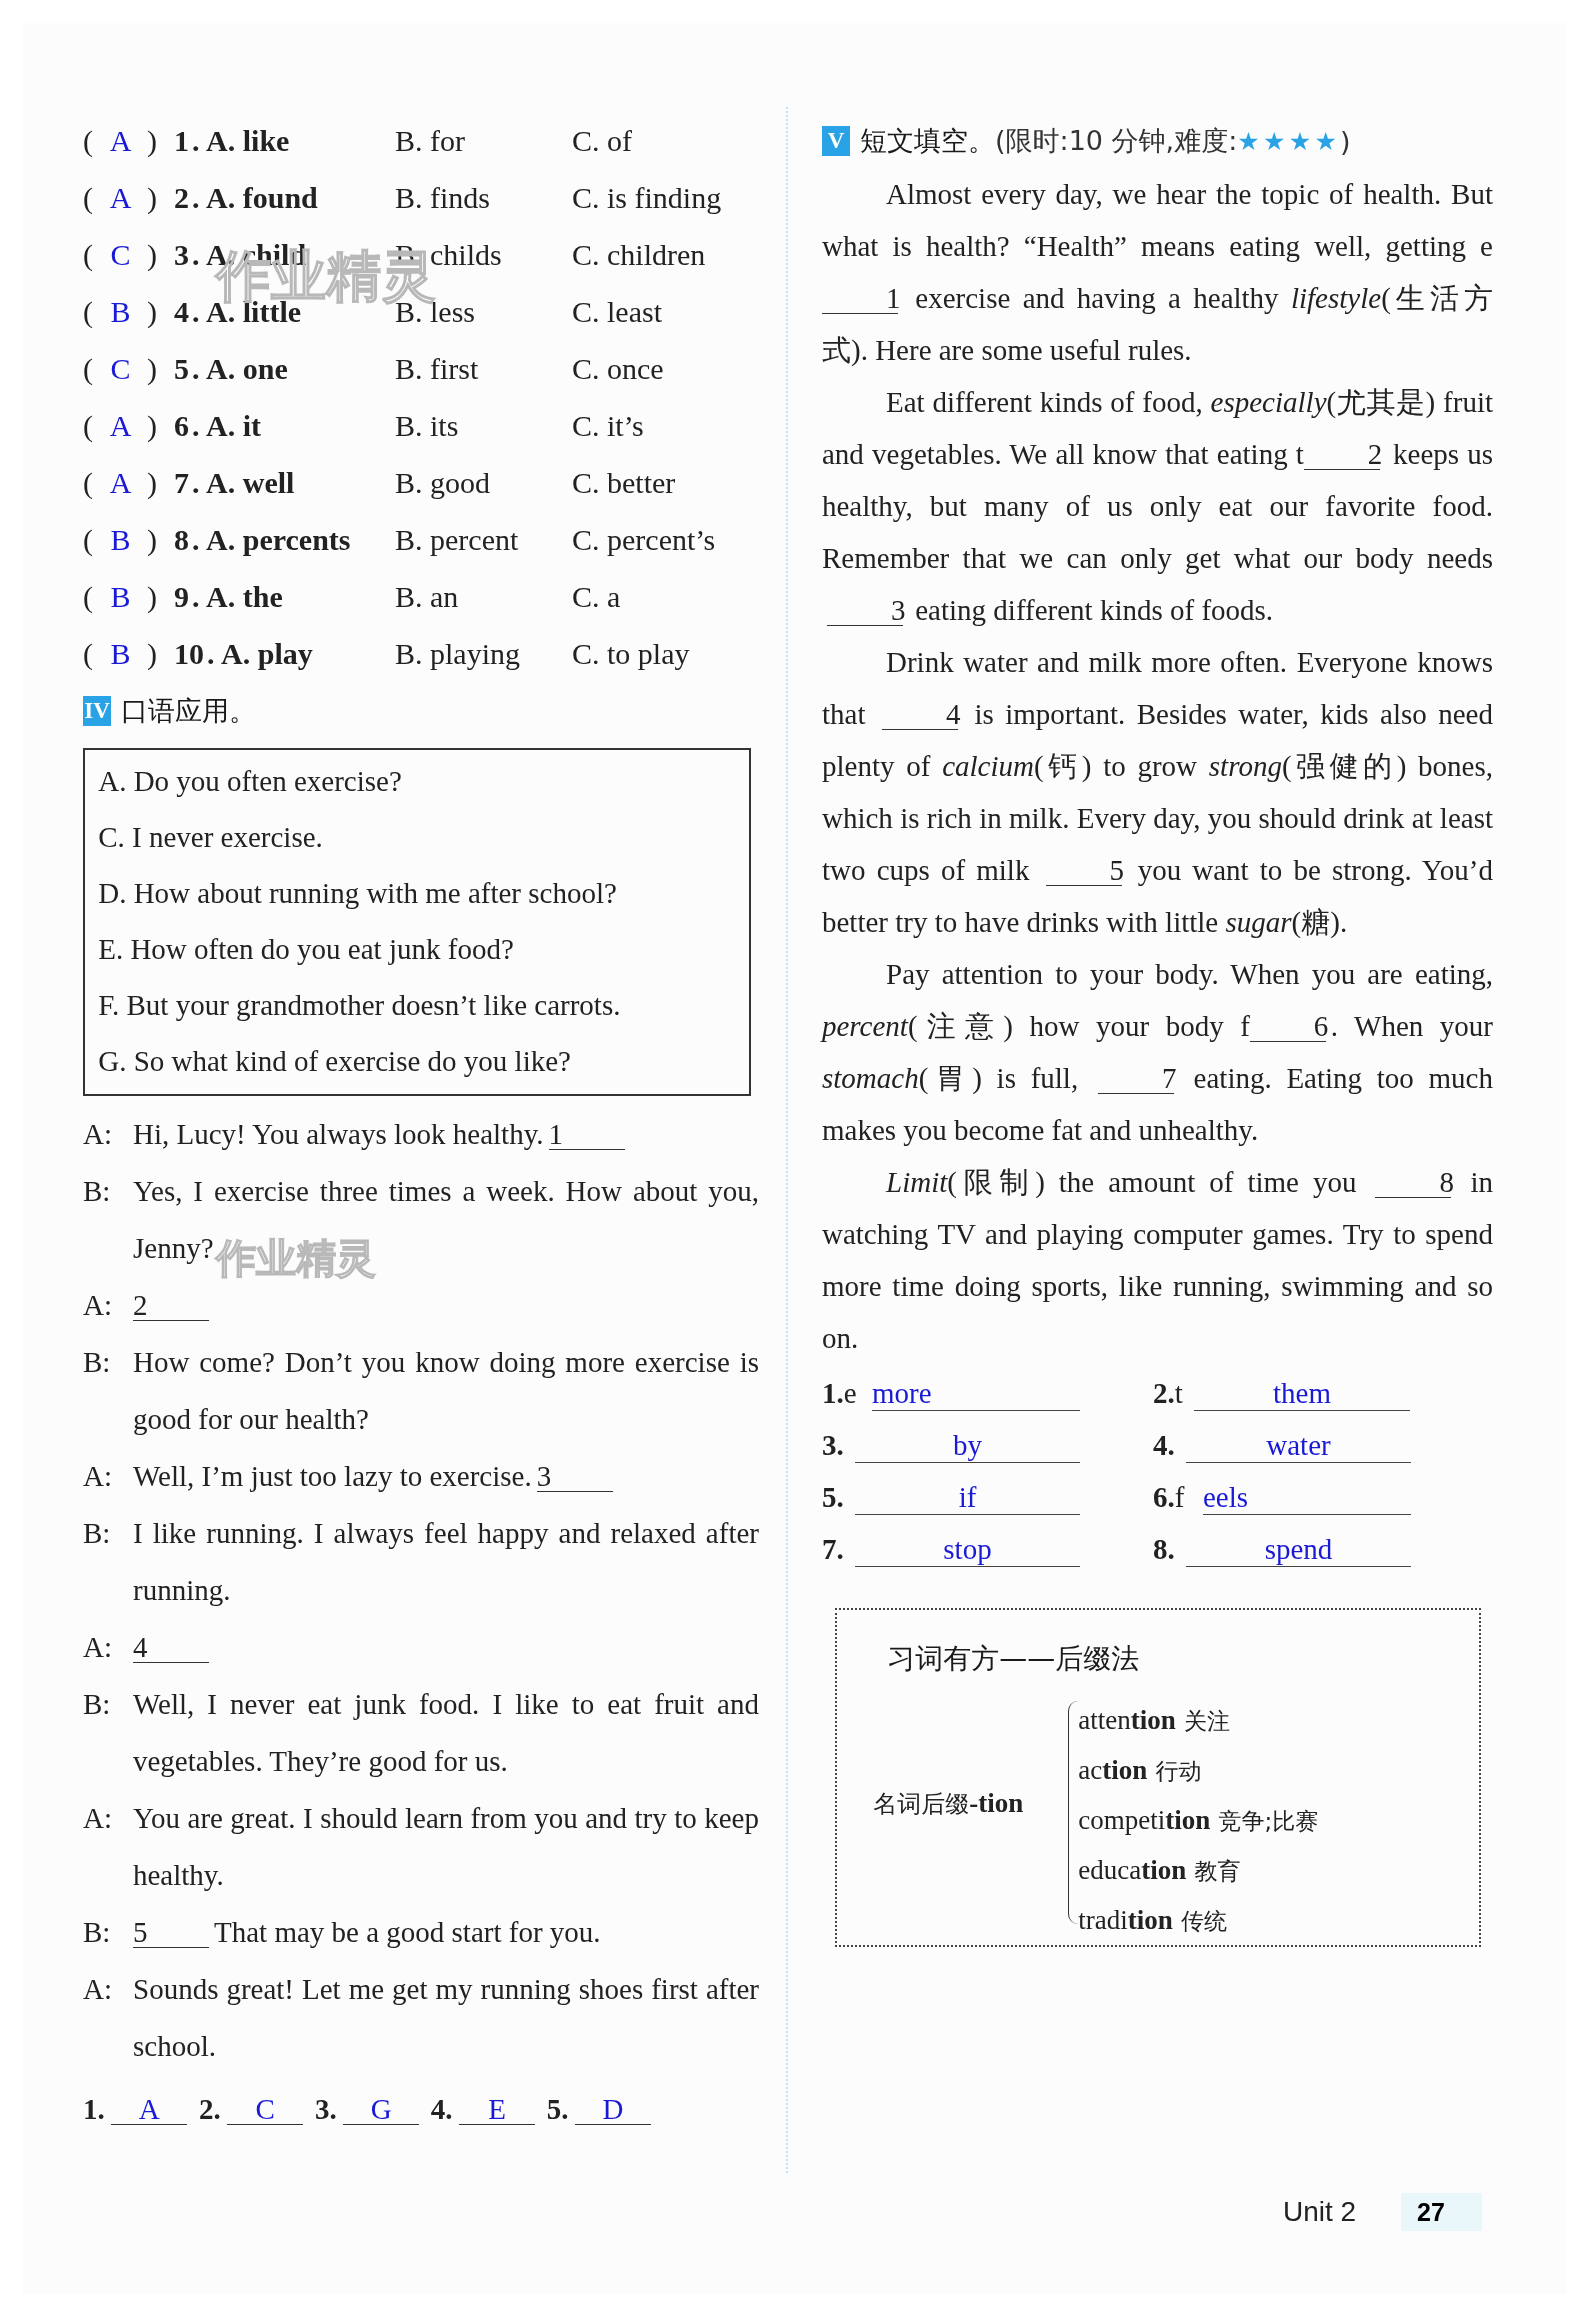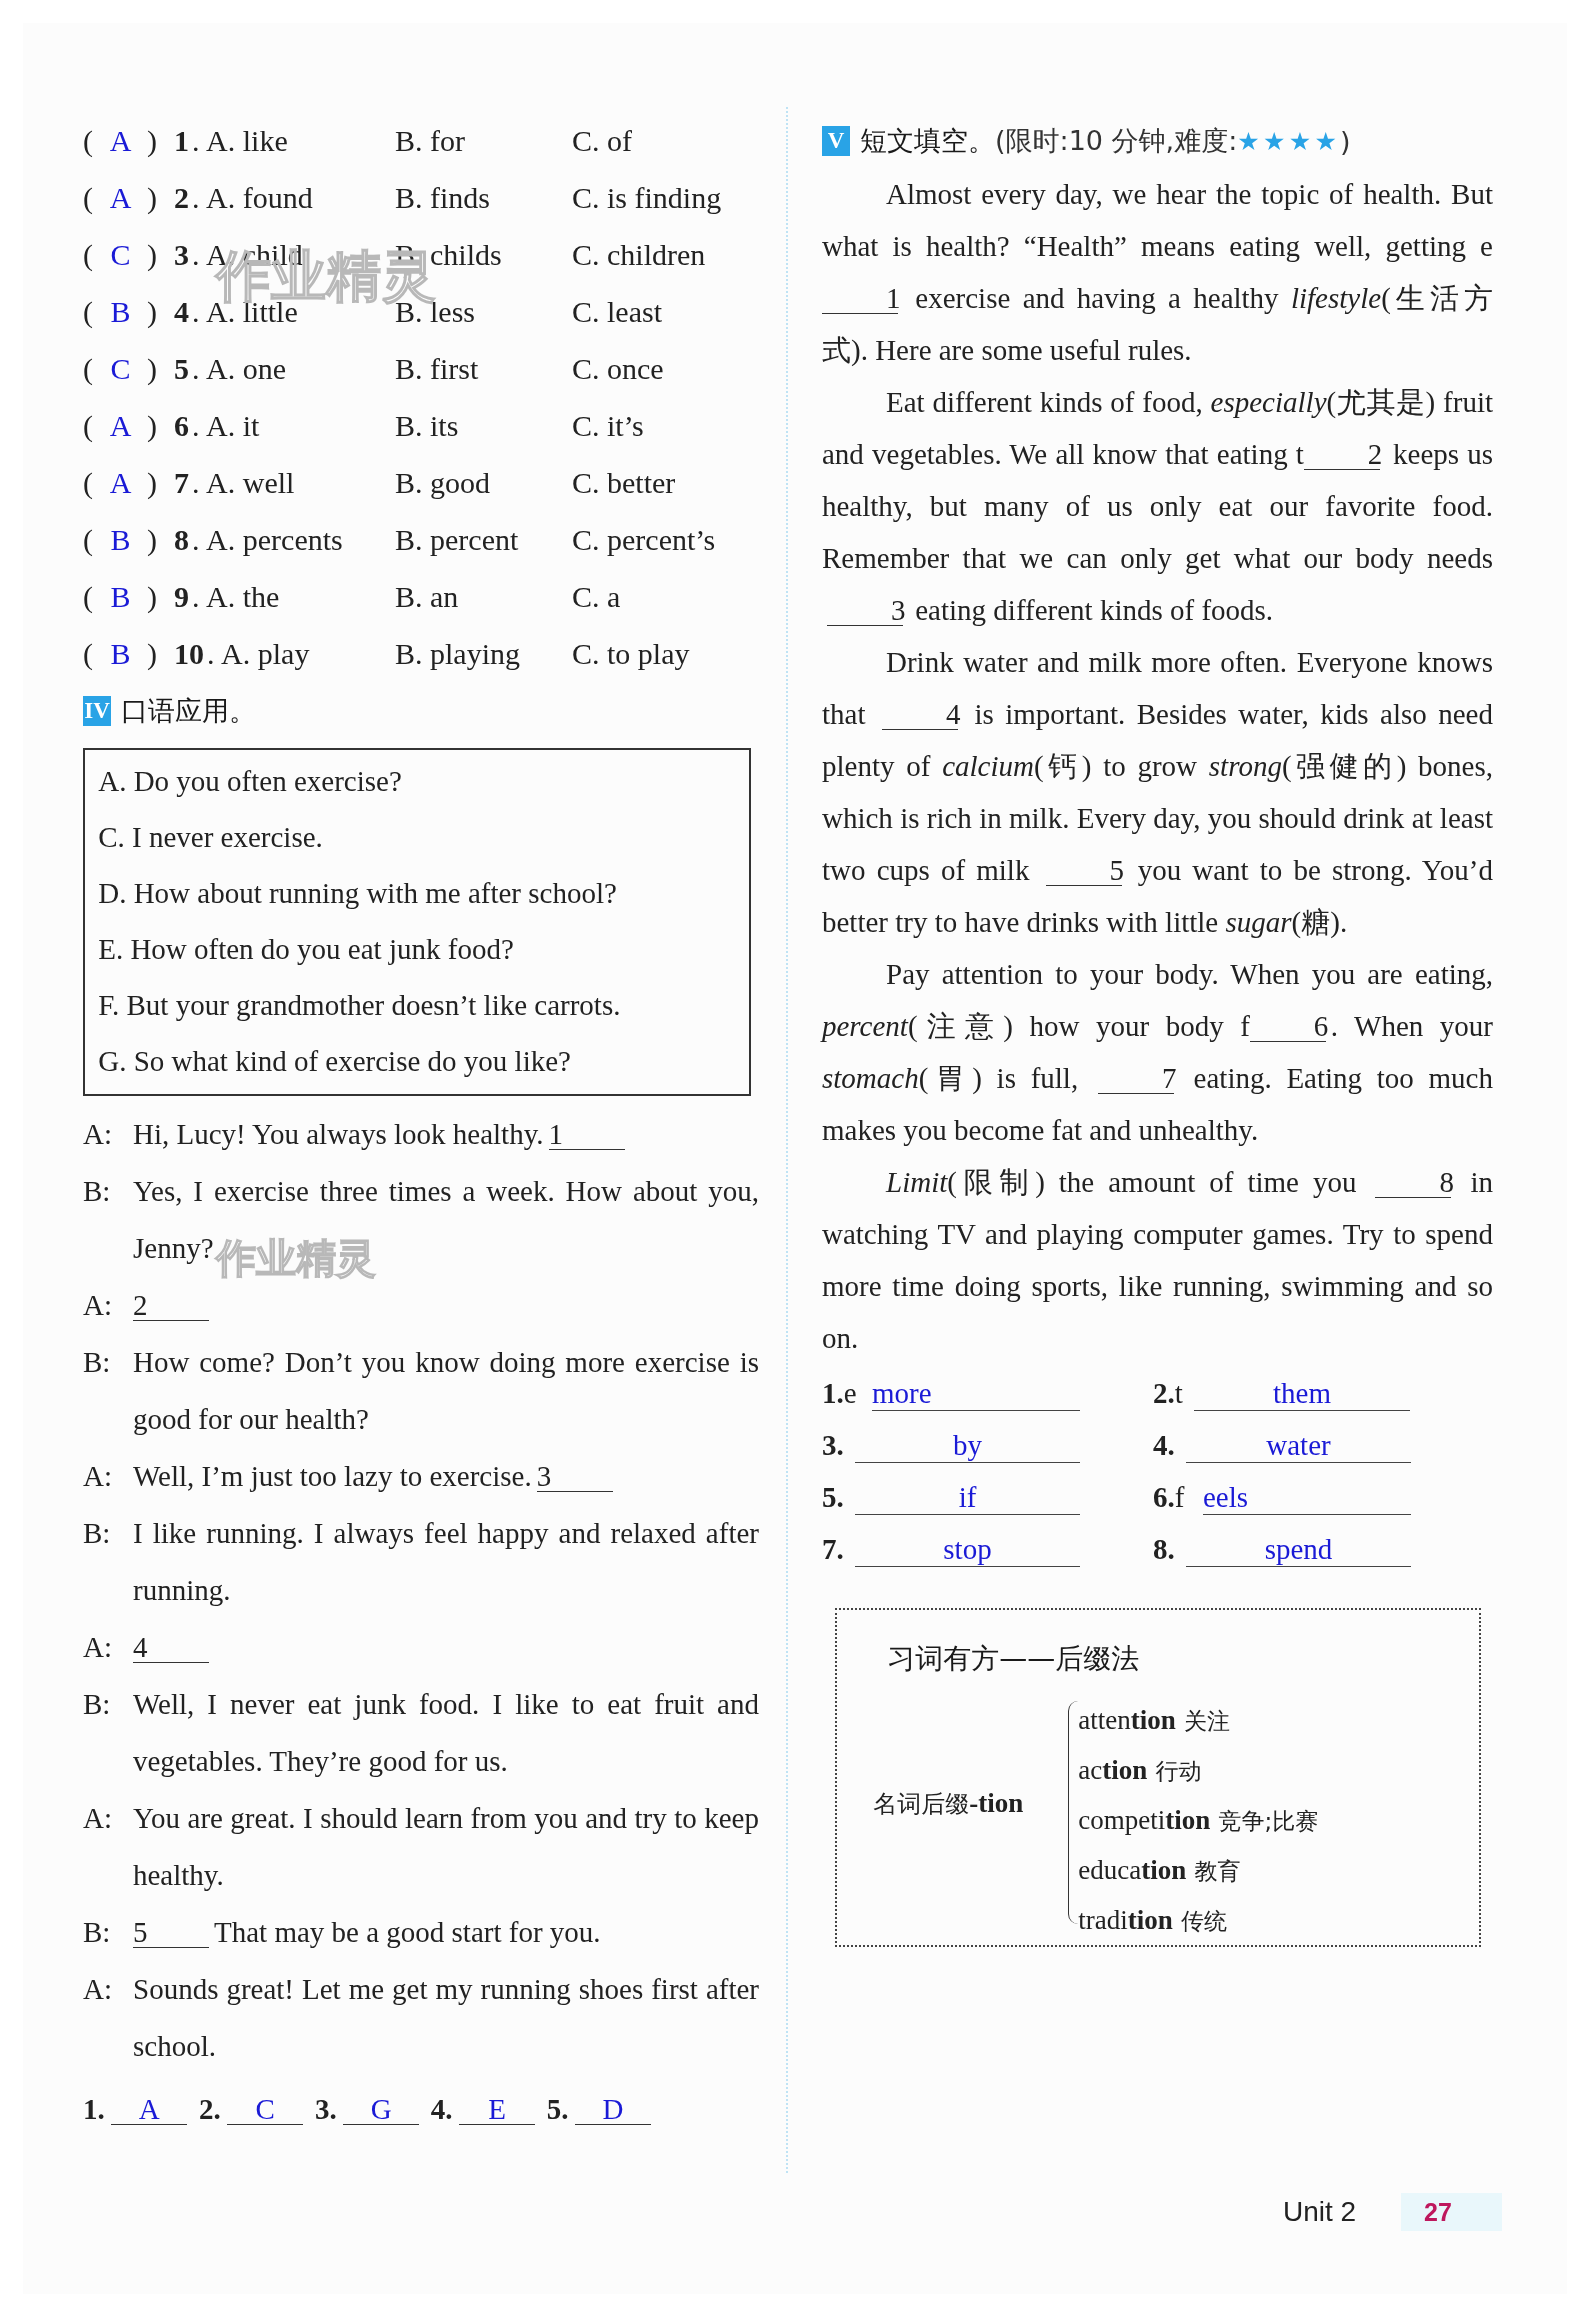--- a/index.html
+++ b/index.html
@@ -15,21 +15,21 @@
     position: absolute; left: 786px; top: 107px; width: 0; height: 2066px;
     border-left: 2.5px dotted #bfe3f5;
   }
 
   
   .mcq-row { position: relative; height: 57px; font-size: 30px; line-height: 50px; white-space: nowrap; }
   .mcq-row .paren { position: absolute; left: 0; }
   .mcq-row .ans { position: absolute; left: 25px; width: 25px; text-align: center; color: #1a1ad6; }
   .mcq-row .paren-r { position: absolute; left: 64px; }
   .mcq-row .num { position: absolute; left: 91px; font-weight: bold; }
-  .mcq-row .optA { position: absolute; left: 124px; }
+  .mcq-row .optA { position: absolute; left: 124px; font-weight: bold; }
   .mcq-row .optB { position: absolute; left: 312px; }
   .mcq-row .optC { position: absolute; left: 489px; }
 
   
   .sec-head { display: flex; align-items: center; height: 50px; font-family: "DejaVu Sans", sans-serif; font-size: 27px; color: #1a1a1a; }
   .roman {
     display: inline-flex; align-items: center; justify-content: center;
     width: 28px; height: 30px; background: #29a3e6; color: #fff;
     font-family: "Liberation Serif", serif; font-weight: bold; font-size: 23px;
     margin-right: 10px;
@@ -89,23 +89,23 @@
   .brace { position: absolute; left: 231px; top: 91px; width: 13.2px; height: 223px; border-left: 1.7px solid #333; border-radius: 10px 0 0 10px; }
   .suffix-words { position: absolute; left: 241px; top: 86px; }
   .suffix-words .w { font-size: 25.6px; line-height: 49px; white-space: nowrap; }
   .suffix-words .w .en { font-family: "Liberation Serif", serif; font-size: 27px; }
   .suffix-words .w .en b { font-weight: bold; }
   .suffix-words .w .zh { font-family: "DejaVu Sans", sans-serif; font-size: 23px; margin-left: 8.3px; text-align: right; }
 
   
   .footer { position: absolute; left: 1283px; top: 2196px; font-family: "Liberation Sans", sans-serif; font-size: 28px; color: #222; }
   .page-num {
-    position: absolute; left: 1401px; top: 2193px; width: 101px; height: 38px;
+    position: absolute; left: 1401px; top: 2193px; width: 81px; height: 38px;
     background: #e9f7fb; font-family: "Liberation Sans", sans-serif; font-weight: bold;
-    font-size: 25px; line-height: 38px; padding-left: 23px; color: #be185d;
+    font-size: 25px; line-height: 38px; padding-left: 16px; color: #000000;
   }
   .watermark {
     position: absolute; font-family: "DejaVu Sans", sans-serif; color: transparent;
     -webkit-text-stroke: 1.2px #b8b8b8; font-weight: bold; pointer-events: none;
   }
 </style>
 </head>
 <body>
 
 <div class="page"></div>

